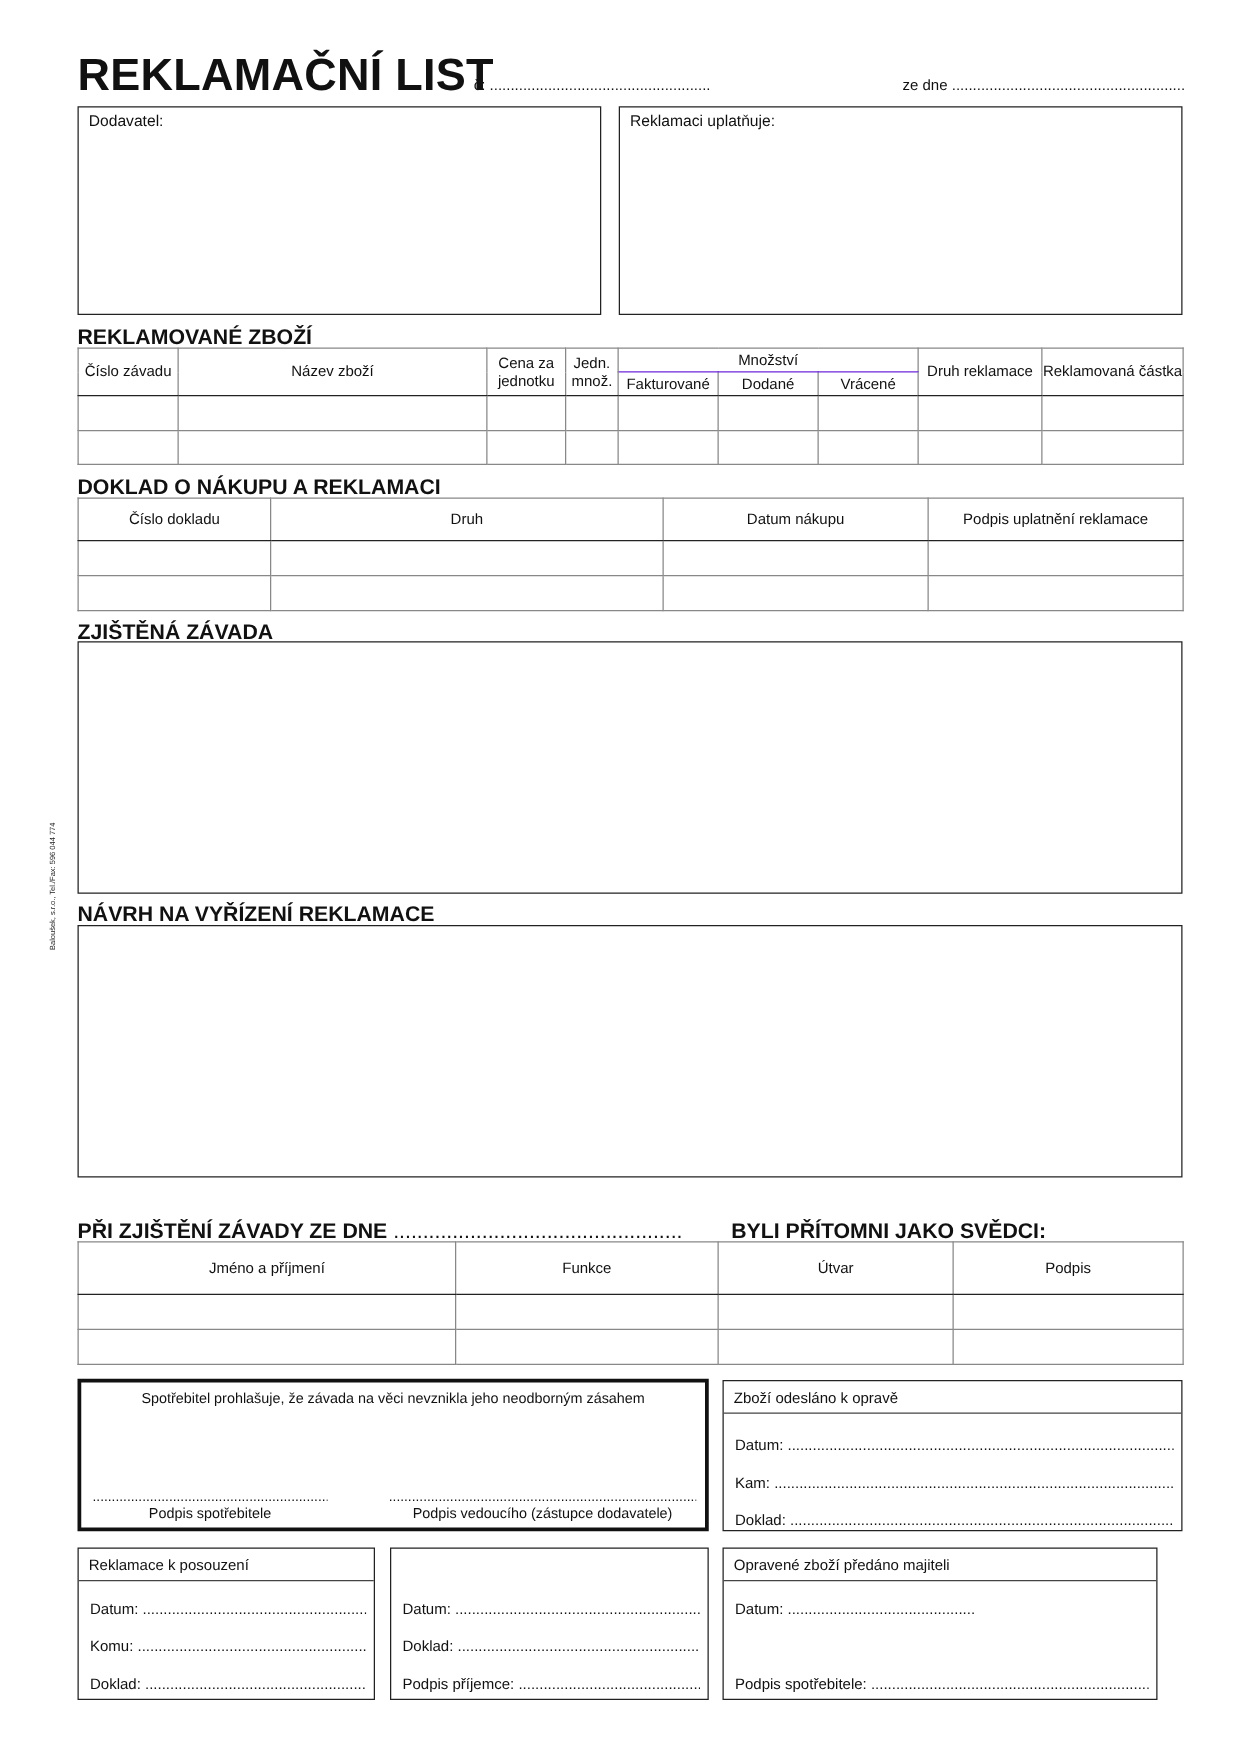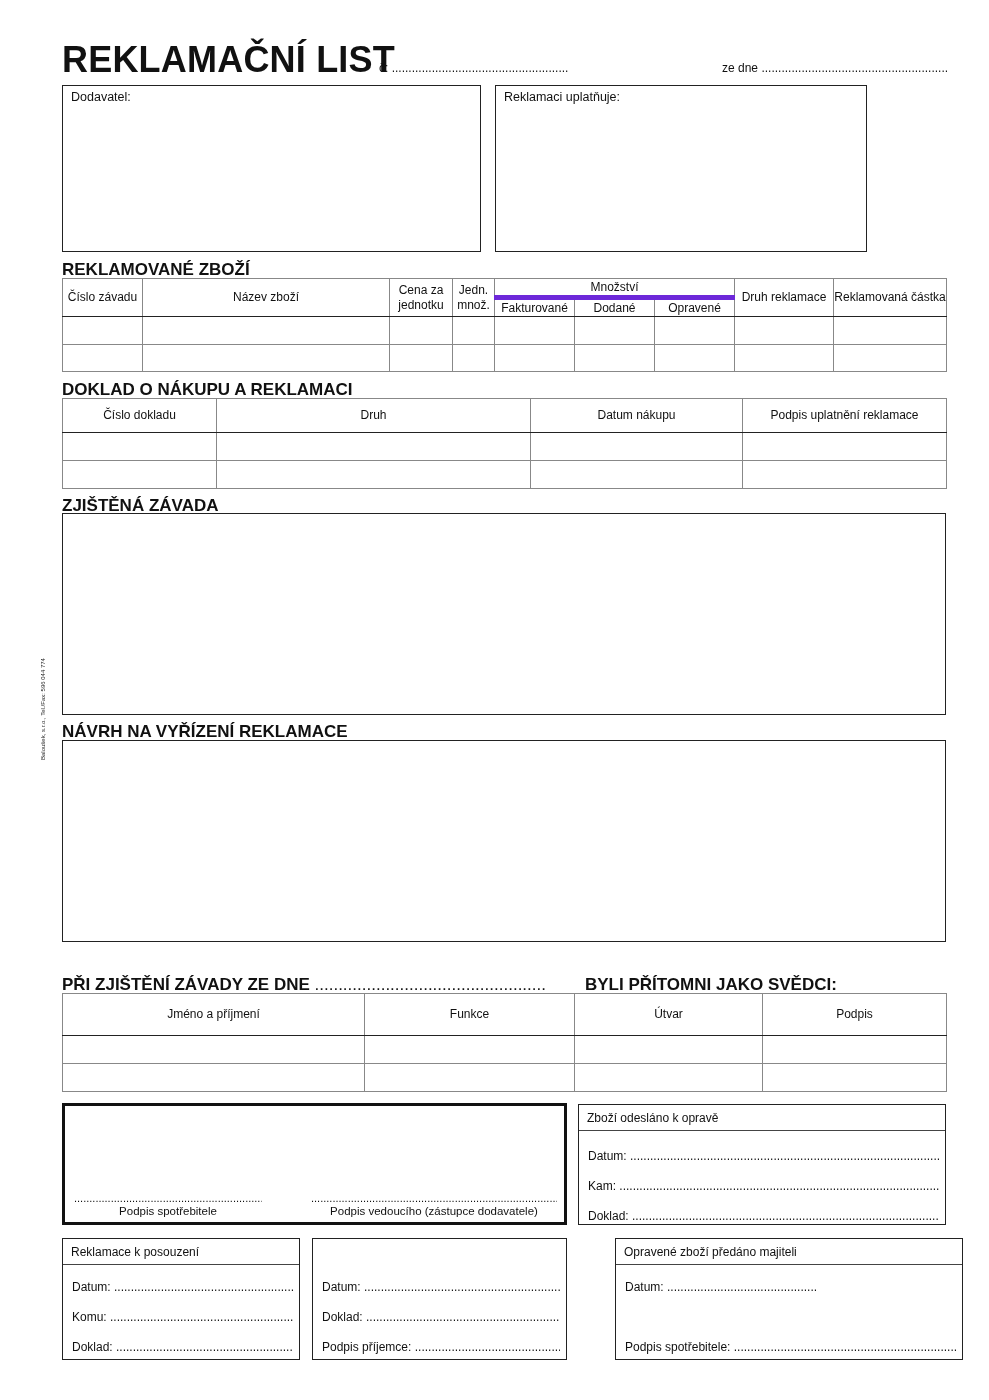--- a/index.html
+++ b/index.html
@@ -34,21 +34,21 @@
   <span class="dots">.....................................................</span>
 </div>
 <div class="abs hdr-field" style="left:722px; top:61px; width:226px; white-space:nowrap; overflow:hidden;">
   <span>ze dne</span>
   <span class="dots">..........................................................</span>
 </div>
 
 <div class="abs box" style="left:62px; top:85px; width:419px; height:167px;">
   <span class="box-label">Dodavatel:</span>
 </div>
-<div class="abs box" style="left:495px; top:85px; width:372px; height:167px;">
+<div class="abs box" style="left:495px; top:85px; width:451px; height:167px;">
   <span class="box-label">Reklamaci uplatňuje:</span>
 </div>
 
 <div class="abs section-title" style="left:62px; top:260px;">REKLAMOVANÉ ZBOŽÍ</div>
 <table class="grid" style="left:62px; top:278px; width:884px; height:94px;">
   <colgroup>
     <col style="width:80px">
       <col style="width:247px">
       <col style="width:63px">
       <col style="width:42px">
@@ -57,28 +57,28 @@
       <col style="width:80px">
       <col style="width:99px">
       <col style="width:113px">
   </colgroup>
   <tbody>
       <tr class="head" style="height:19px;">
     <th rowspan="2">Číslo závadu</th>
     <th rowspan="2">Název zboží</th>
     <th rowspan="2">Cena za jednotku</th>
     <th rowspan="2">Jedn. množ.</th>
-    <th colspan="3" style="border-bottom:5px solid #6d28d9;">Množství</th>
+    <th colspan="3" style="border-bottom:1px solid #6d28d9;">Množství</th>
     <th rowspan="2">Druh reklamace</th>
     <th rowspan="2">Reklamovaná částka</th>
   </tr>
   <tr class="head" style="height:19px;">
     <th>Fakturované</th>
     <th>Dodané</th>
-    <th>Opravené</th>
+    <th>Vrácené</th>
   </tr>
   <tr class="row" style="height:28px;">
     <td></td>
     <td></td>
     <td></td>
     <td></td>
     <td></td>
     <td></td>
     <td></td>
     <td></td>
@@ -165,20 +165,21 @@
     <td></td>
     <td></td>
     <td></td>
     <td></td>
   </tr>
 </tbody>
   </table>
 
 <div class="abs decl" style="left:62px; top:1103px; width:505px; height:122px;">
   <div class="decl-text">
+    <div>Spotřebitel prohlašuje, že závada na věci nevznikla jeho neodborným zásahem</div>
   </div>
   <div class="sig-dots" style="left:9px; top:87px; width:188px;">..................................................................</div>
   <div class="sig-label" style="left:9px; top:99px; width:188px;">Podpis spotřebitele</div>
   <div class="sig-dots" style="left:246px; top:87px; width:246px;">.......................................................................................</div>
   <div class="sig-label" style="left:246px; top:99px; width:246px;">Podpis vedoucího (zástupce dodavatele)</div>
 </div>
 
 <div class="abs mini" style="left:578px; top:1104px; width:368px; height:121px;">
   <div class="mini-head">Zboží odesláno k opravě</div>
   <div class="mini-line" style="top:44px;"><span>Datum:</span> ..................................................................................................</div>
@@ -192,17 +193,17 @@
   <div class="mini-line" style="top:71px;"><span>Komu:</span> ........................................................................</div>
   <div class="mini-line" style="top:101px;"><span>Doklad:</span> ......................................................................</div>
 </div>
 
 <div class="abs mini" style="left:312px; top:1238px; width:255px; height:122px;">
   <div class="mini-line" style="top:41px;"><span>Datum:</span> ..........................................................................</div>
   <div class="mini-line" style="top:71px;"><span>Doklad:</span> ..........................................................................</div>
   <div class="mini-line" style="top:101px;"><span>Podpis příjemce:</span> ..........................................................</div>
 </div>
 
-<div class="abs mini" style="left:578px; top:1238px; width:348px; height:122px;margin-left:37px;">
+<div class="abs mini" style="left:578px; top:1238px; width:348px; height:122px;">
   <div class="mini-head">Opravené zboží předáno majiteli</div>
   <div class="mini-line" style="top:41px; right:auto; width:200px;"><span>Datum:</span> .............................................</div>
   <div class="mini-line" style="top:101px;"><span>Podpis spotřebitele:</span> ...............................................................................</div>
 </div>
 
 </body></html>

